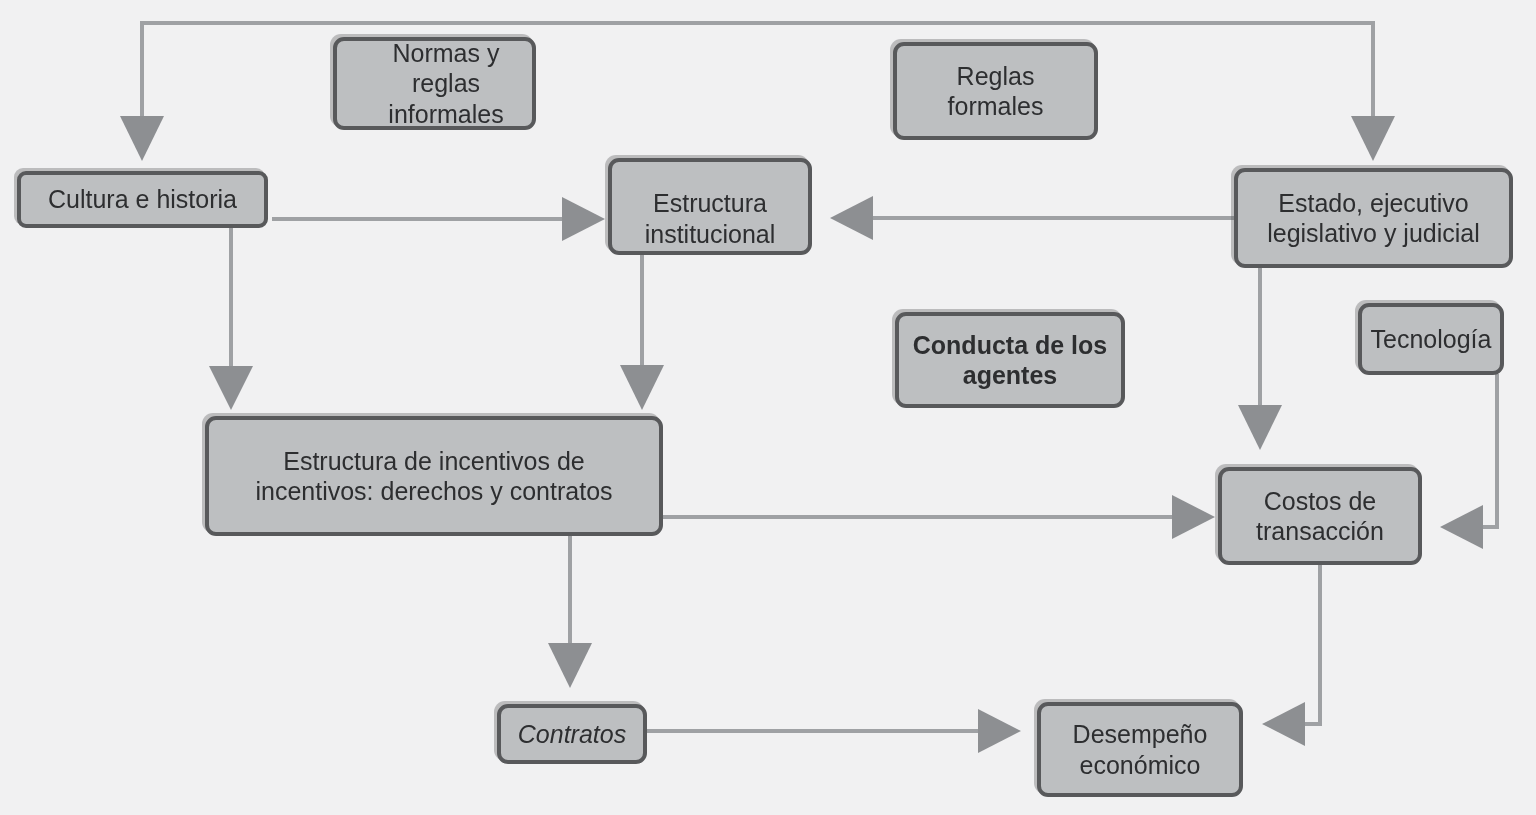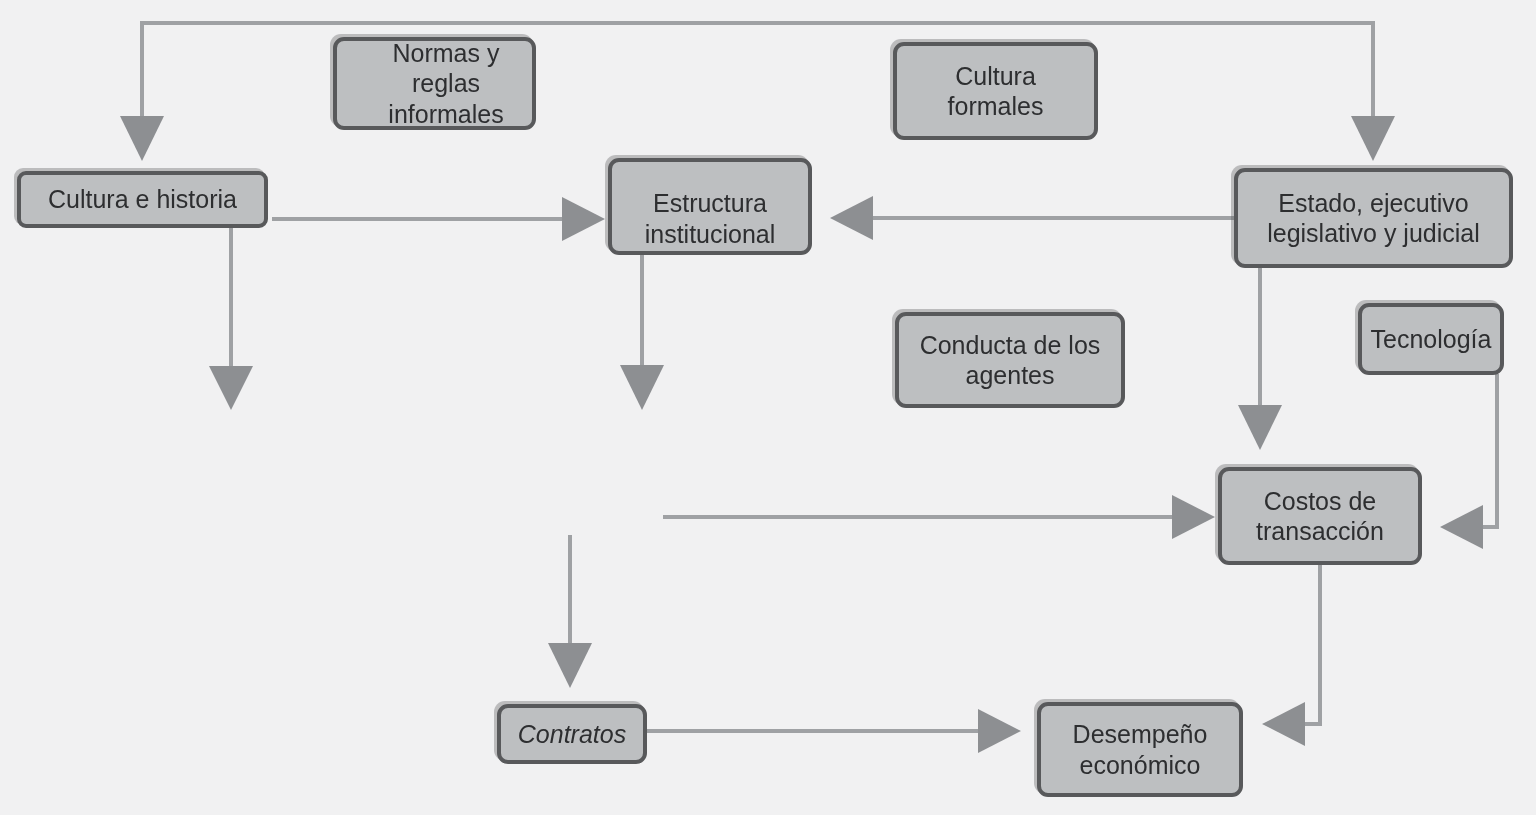--- a/index.html
+++ b/index.html
@@ -119,47 +119,51 @@
       <polygon class="arrow-head" points="1305,702 1305,746 1262,724"></polygon>
     </g>
   </svg>
 
   <div class="node" style="left:333px;top:37px;width:203px;height:93px;padding-left:31px;">
     <span class="label">Normas y reglas
 informales</span>
   </div>
 
   <div class="node" style="left:893px;top:42px;width:205px;height:98px;">
-    <span class="label">Cultura
+    <span class="label">Reglas
 formales</span>
   </div>
 
   <div class="node" style="left:17px;top:171px;width:251px;height:57px;border-radius:9px;">
     <span class="label">Cultura e historia</span>
   </div>
 
   <div class="node" style="left:608px;top:158px;width:204px;height:97px;align-items:flex-end;">
     <span class="label">Estructura
 institucional</span>
   </div>
 
   <div class="node" style="left:1234px;top:168px;width:279px;height:100px;">
     <span class="label">Estado, ejecutivo
 legislativo y judicial</span>
   </div>
 
-  <div class="node" style="left:895px;top:312px;width:230px;height:96px;">
+  <div class="node" style="left:895px;top:312px;width:230px;height:96px;font-weight:bold;">
     <span class="label">Conducta de los
 agentes</span>
   </div>
 
   <div class="node" style="left:1358px;top:303px;width:146px;height:72px;">
     <span class="label">Tecnología</span>
   </div>
 
+  <div class="node" style="left:205px;top:416px;width:458px;height:120px;">
+    <span class="label">Estructura de incentivos de
+incentivos: derechos y contratos</span>
+  </div>
 
   <div class="node" style="left:1218px;top:467px;width:204px;height:98px;">
     <span class="label">Costos de
 transacción</span>
   </div>
 
   <div class="node" style="left:497px;top:704px;width:150px;height:60px;font-style:italic;">
     <span class="label">Contratos</span>
   </div>
 

